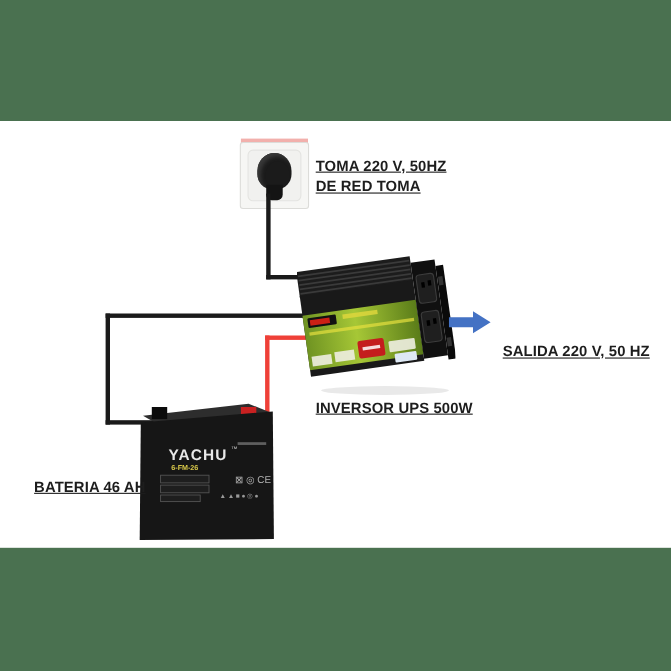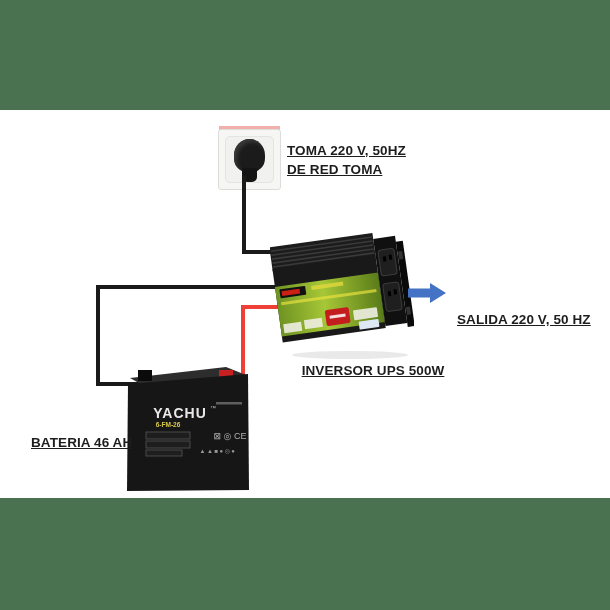--- a/index.html
+++ b/index.html
@@ -30,21 +30,21 @@
   #bwire-v{left:96px;top:285px;width:4px;height:101px;}
   #bwire-h2{left:96px;top:382px;width:44px;height:4px;}
   #rwire-h1{left:241px;top:305px;width:44px;height:4px;}
   #rwire-v{left:241px;top:305px;width:4px;height:78px;}
   #rwire-h2{left:224px;top:379px;width:21px;height:4px;}
 
   .txt{position:absolute;font-weight:bold;font-size:13.5px;line-height:19px;color:#1d1d1d;
        letter-spacing:0.1px;white-space:nowrap;text-decoration:underline;}
   #toma-label{left:287px;top:141px;}
   #salida-label{left:457px;top:270px;margin-top:40px;}
-  #inversor-label{left:287px;top:361px;width:172px;text-align:center;}
+  #inversor-label{left:287px;top:361px;width:172px;}
   #bateria-label{left:31px;top:433px;}
 
   #inverter{position:absolute;left:270px;top:220px;width:144px;height:144px;}
   #battery{position:absolute;left:120px;top:360px;width:136px;height:136px;}
   #out-arrow{position:absolute;left:408px;top:282px;width:39px;height:22px;}
 </style>
 </head>
 <body>
 
 <div id="canvas">

